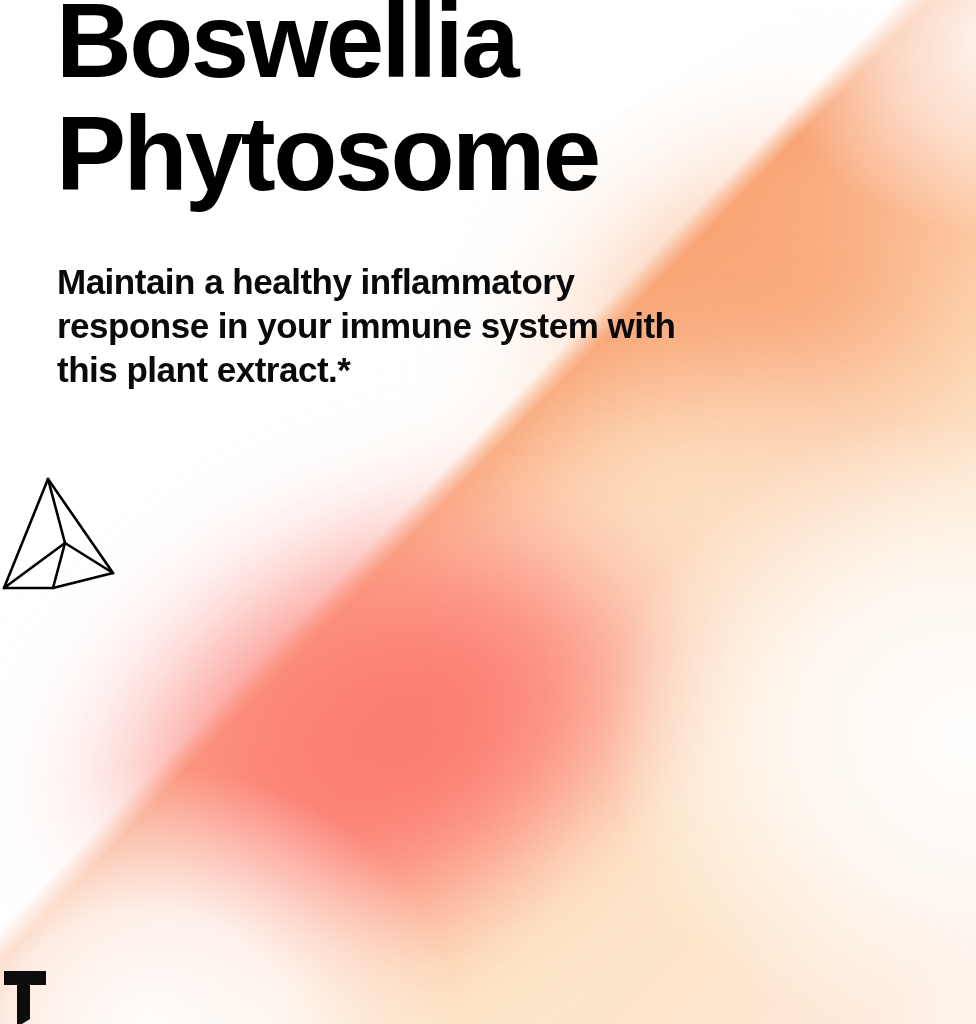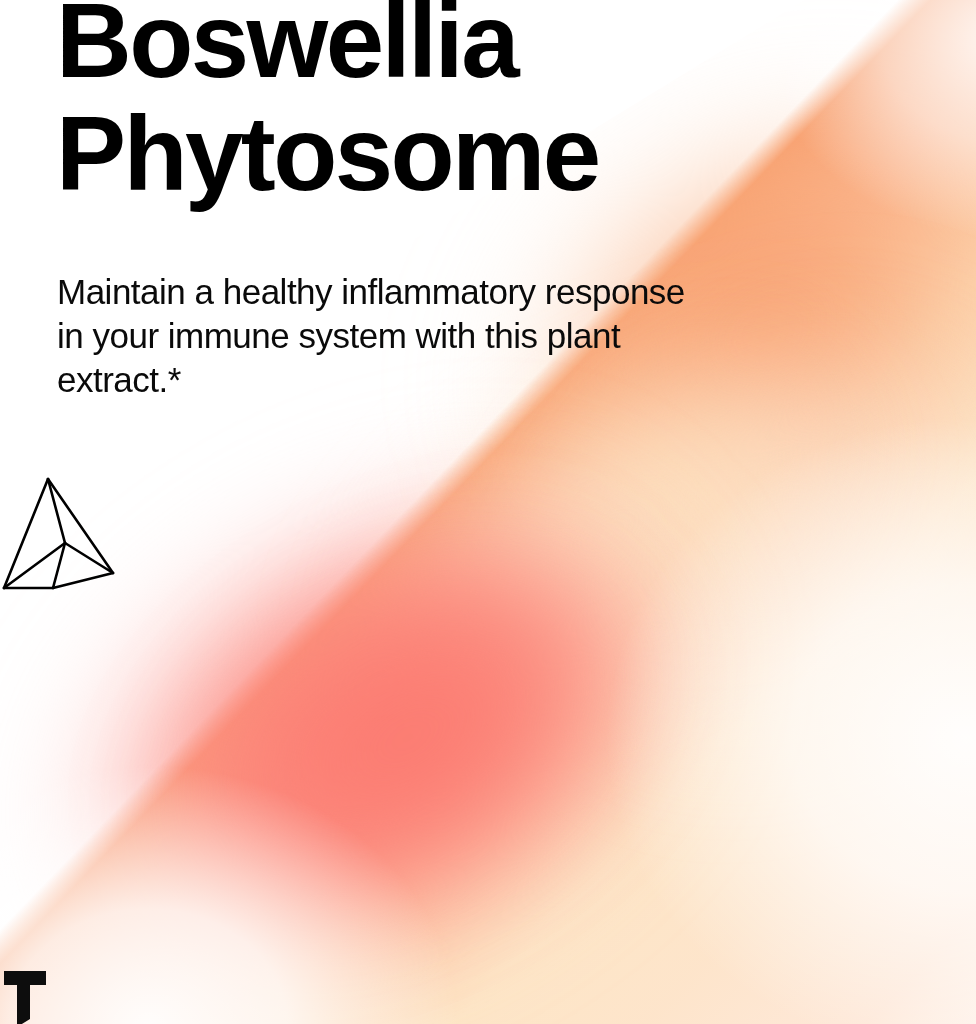--- a/index.html
+++ b/index.html
@@ -182,25 +182,25 @@
     line-height: 113px;
     font-weight: 700;
     letter-spacing: -2.6px;
     color: #000000;
     white-space: pre-line;
     width: 720px;
   }
   #subtitle {
     position: absolute;
     left: 9px;
-    top: 270px;
+    top: 260px;
     margin: 0;
     font-size: 35px;
     line-height: 44px;
-    font-weight: 400;
+    font-weight: 700;
     letter-spacing: -0.5px;
     color: #0a0a0a;
     width: 640px;
   }
 
   
   #tetra {
     position: absolute;
     left: 0px;
     top: 470px;

